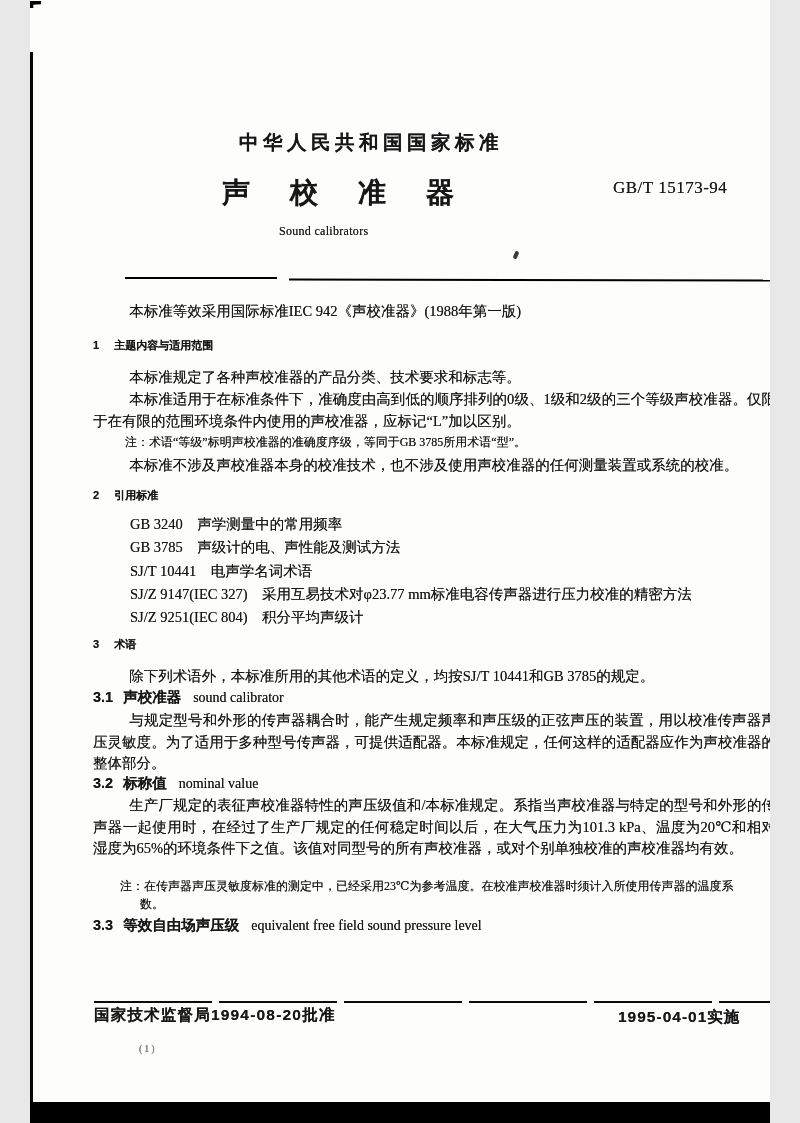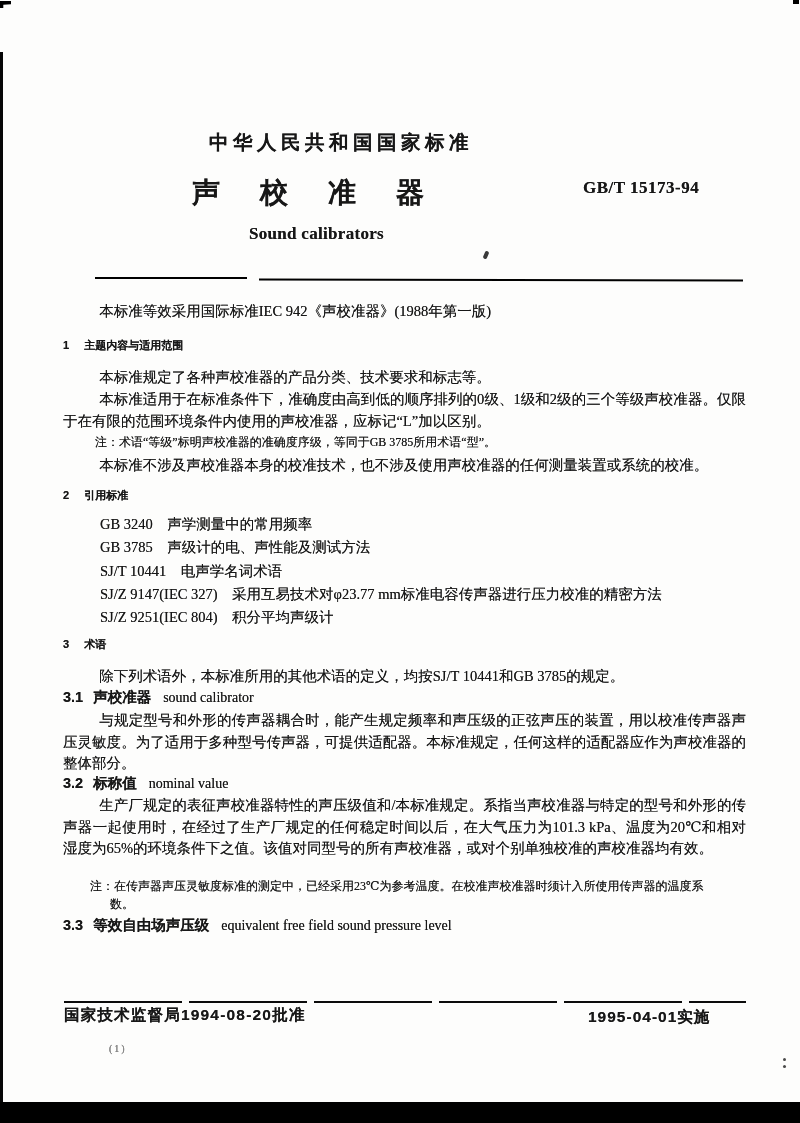--- a/index.html
+++ b/index.html
@@ -1,18 +1,18 @@
 <!DOCTYPE html>
 <html><head>
 <meta charset="utf-8">
 <style>
   html,body { margin:0; padding:0; background:#e8e8e8; }
   .page {
     position:relative;
-    width:800px; height:1123px;
+    width:740px; height:1123px;
     margin:0 auto;
     background:#fdfdfc;
     overflow:hidden;
     font-family:"Liberation Serif","DejaVu Serif",serif;
     color:#171717;
     text-shadow:0 0 0.6px rgba(25,25,25,0.75);
   }
   .abs { position:absolute; }
 
   
@@ -31,24 +31,24 @@
     white-space:nowrap;
   }
   .doc-title {
     left:192px; top:174px;
     font-family:"Liberation Sans","DejaVu Sans",sans-serif;
     font-weight:bold; font-size:28px; letter-spacing:40px;
     white-space:nowrap;
   }
   .std-code {
     left:583px; top:178px;
-    font-weight:bold; font-size:17px; letter-spacing:0.5px;
+    font-weight:normal; font-size:17px; letter-spacing:0.5px;
     white-space:nowrap;
   }
-  .title-en { left:249px; top:224px; font-weight:bold; font-size:17px; letter-spacing:0.3px; }
+  .title-en { left:249px; top:224px; font-weight:normal; font-size:12px; letter-spacing:0.3px; }
 
   .rule-a { left:95px;  top:277px; width:152px; height:2px; background:#000; }
   .rule-b { left:259px; top:279px; width:484px; height:2px; background:#000; transform:rotate(0.12deg); }
 
   
   .body-text {
     left:63px; width:683px;
     font-size:14.5px; line-height:21.5px;
     text-align:justify;
   }

